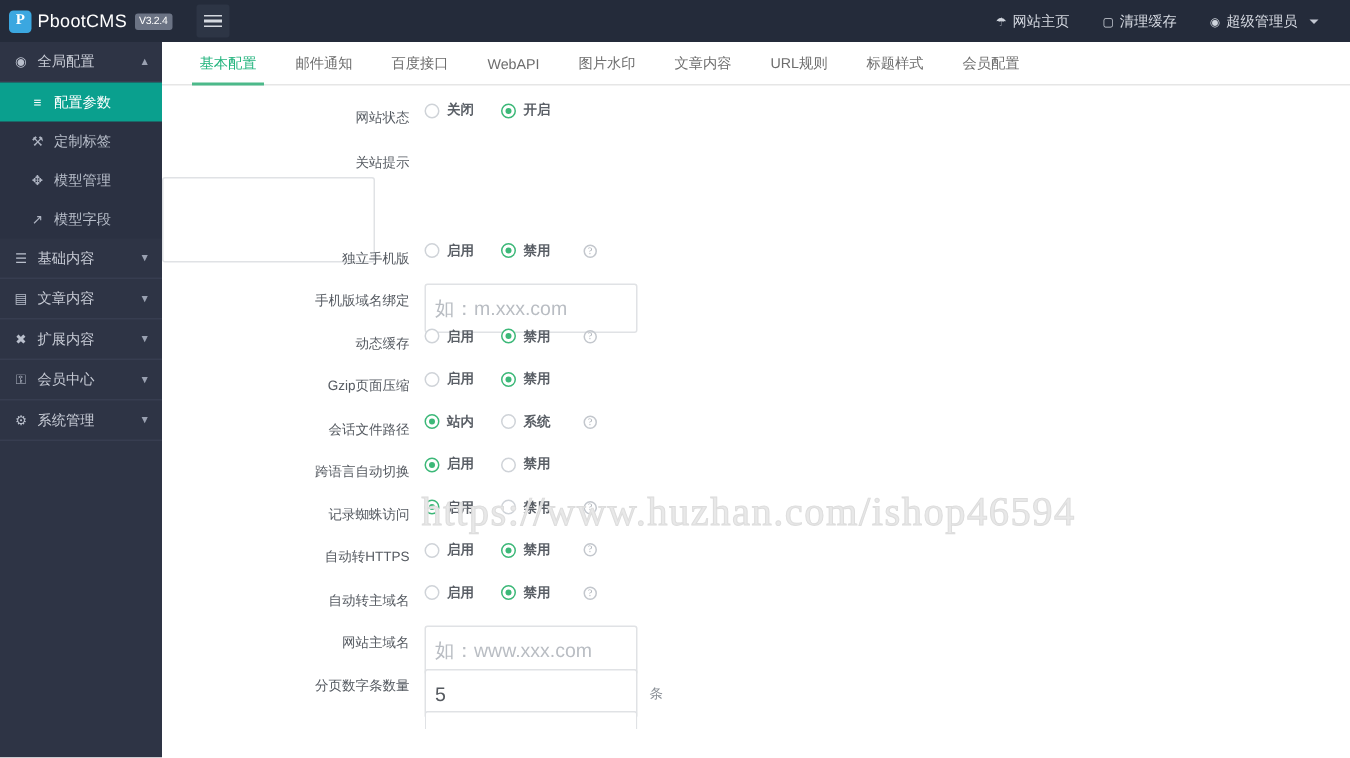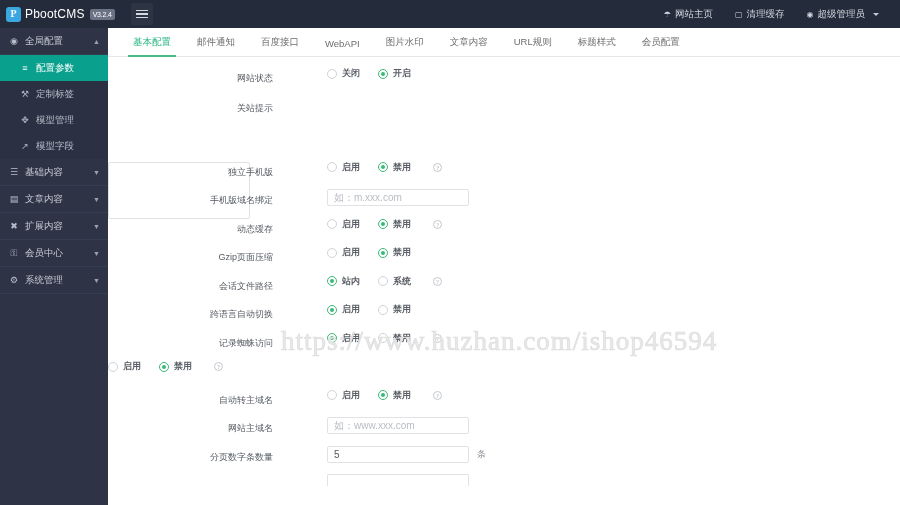--- a/index.html
+++ b/index.html
@@ -105,21 +105,20 @@
     content: ""; position: absolute; left: 8px; right: 8px; bottom: -1px;
     height: 2px; background: #4cb98a;
   }
 
   .form-area { position: relative; padding-top: 10px; height: 448px; overflow: hidden; }
 
   .form-row {
     display: flex; align-items: flex-start;
     margin-bottom: 0;
     height: 28.5px;
-    gap: 44px;
   }
   .form-row.tall { height: 65px; align-items: flex-start; flex-direction: column; }
   .form-label {
     width: 175px; text-align: right; padding-right: 10px;
     font-size: 9px; color: #555a61; line-height: 22px; white-space: nowrap;
   }
   .form-label.tall-label { line-height: 20px; padding-top: 2px; }
   .form-ctrl { display: flex; align-items: center; }
 
   .radio-opt {
@@ -139,23 +138,23 @@
 
   .help-icon {
     width: 9px; height: 9px; border-radius: 50%;
     border: 1px solid #c3c7cd; color: #a8adb4;
     font-size: 6.5px; line-height: 7.5px; text-align: center;
     margin-left: 4px; font-family: "Liberation Serif", serif;
     cursor: pointer; flex: none;
   }
 
   .text-input {
-    width: 142px; height: 17px;
+    width: 142px; height: 33px;
     border: 1px solid #e0e2e5; border-radius: 2px; background: #fff;
-    font-size: 10px; color: #55595f; padding: 0 6px;
+    font-size: 13px; color: #55595f; padding: 0 6px;
     font-family: "Liberation Sans", sans-serif; outline: none;
   }
   .text-input::placeholder { color: #b9bdc3; }
 
   .textarea-input {
     width: 142px; height: 57px;
     border: 1px solid #e0e2e5; border-radius: 2px; background: #fff;
     font-size: 9px; color: #55595f; padding: 4px 6px;
     font-family: "Liberation Sans", sans-serif; outline: none; resize: none;
   }
@@ -393,20 +392,21 @@
           </div>
           <div class="radio-opt">
             <span class="radio-dot"></span>
             <span>禁用</span>
           </div>
           <span class="help-icon">?</span>
         </div>
       </div>
 
       <div class="form-row">
+        <div class="form-label">自动转HTTPS</div>
         <div class="form-ctrl">
           <div class="radio-opt">
             <span class="radio-dot"></span>
             <span>启用</span>
           </div>
           <div class="radio-opt checked">
             <span class="radio-dot"></span>
             <span>禁用</span>
           </div>
           <span class="help-icon">?</span>

